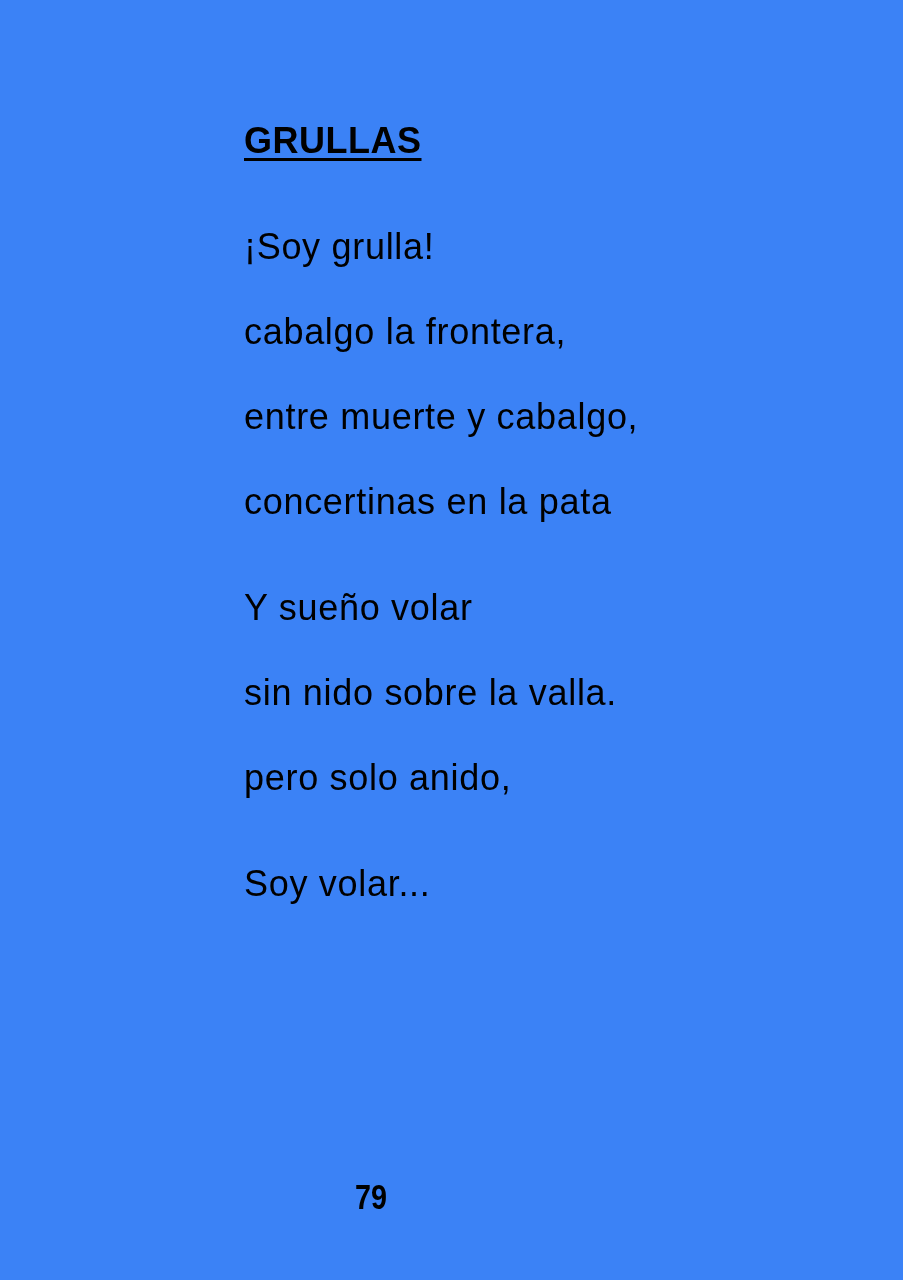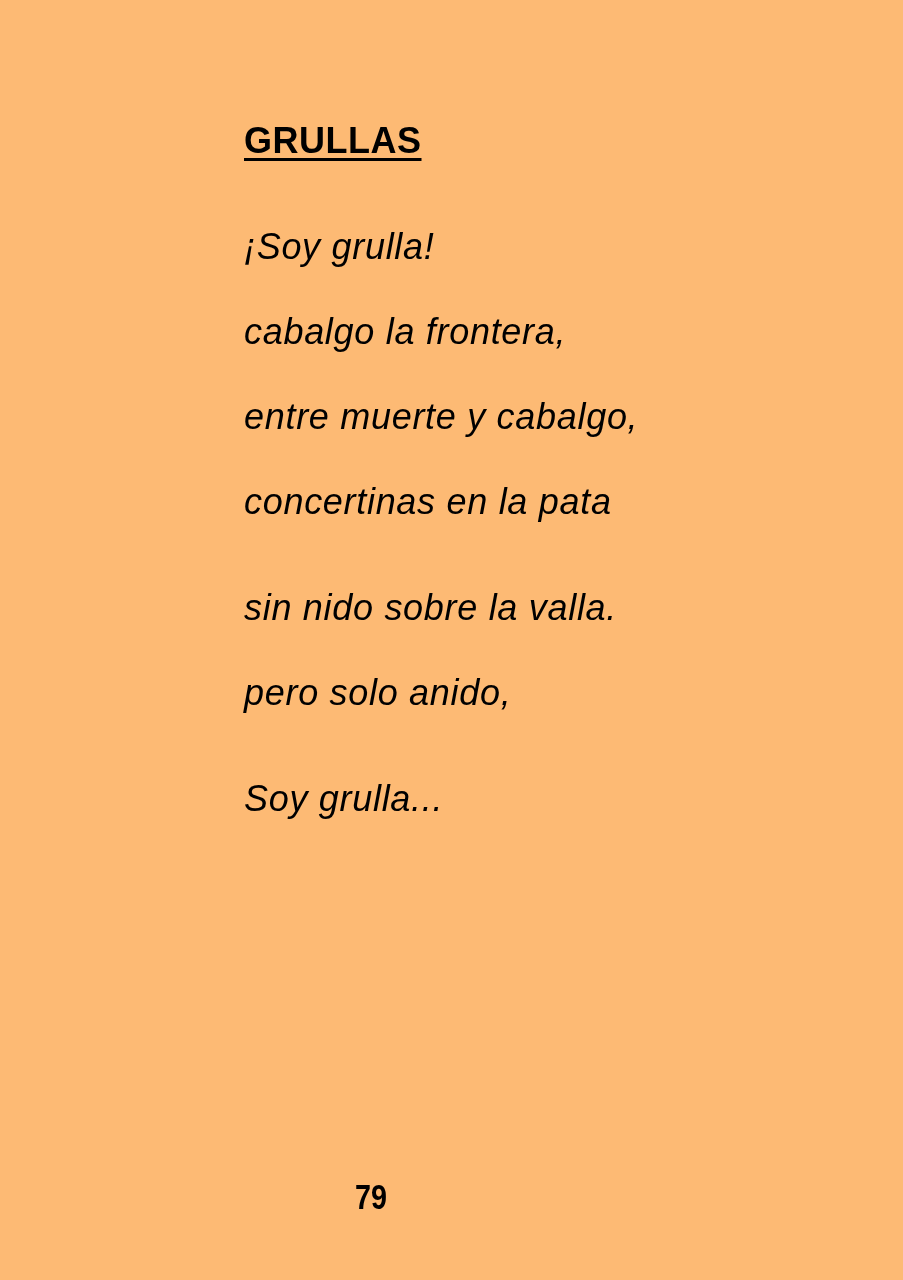--- a/index.html
+++ b/index.html
@@ -10,21 +10,21 @@
     background: #ffffff;
     font-family: "Liberation Sans", sans-serif;
     color: #000000;
     overflow: hidden;
   }
 
   .page {
     position: relative;
     width: 903px;
     height: 1280px;
-    background: #fdba74;
+    background: #3b82f6;
   }
 
   .content {
     padding-top: 123px;
     padding-left: 244px;
     padding-right: 60px;
   }
 
   .poem-title {
     font-size: 36px;
@@ -37,21 +37,20 @@
     margin-bottom: 45px;
   }
 
   .stanza { margin-bottom: 21px; }
 
   .line {
     font-size: 36px;
     line-height: 85px;
     letter-spacing: 0.7px;
     white-space: nowrap;
-    font-style: italic;
   }
 
   .page-number {
     position: absolute;
     left: 355px;
     top: 1179px;
     font-size: 35px;
     line-height: 35px;
     font-weight: bold;
     transform: scaleX(0.82);
@@ -67,24 +66,25 @@
     <h1 class="poem-title">GRULLAS</h1>
 
     <div class="stanza">
       <p class="line">¡Soy grulla!</p>
       <p class="line">cabalgo la frontera,</p>
       <p class="line">entre muerte y cabalgo,</p>
       <p class="line">concertinas en la pata</p>
     </div>
 
     <div class="stanza">
+      <p class="line">Y sueño volar</p>
       <p class="line">sin nido sobre la valla.</p>
       <p class="line">pero solo anido,</p>
     </div>
 
     <div class="stanza">
-      <p class="line">Soy grulla...</p>
+      <p class="line">Soy volar...</p>
     </div>
 
   </div>
 
   <div class="page-number">79</div>
 </div>
 
 </body></html>

